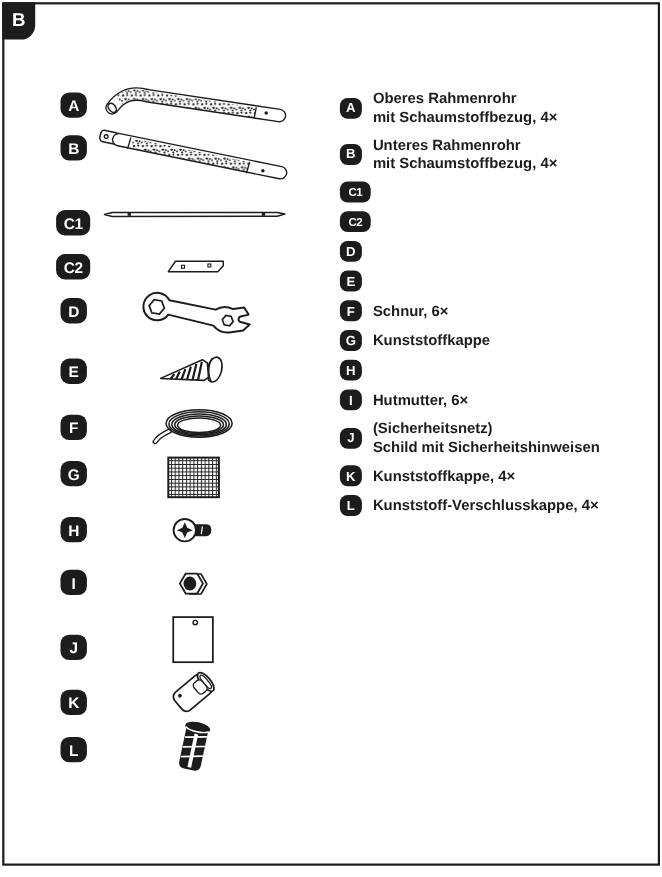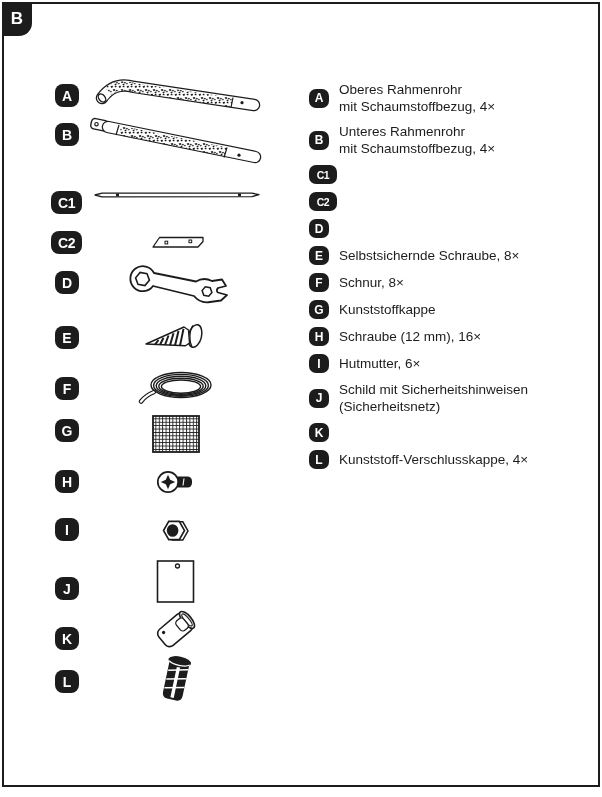--- a/index.html
+++ b/index.html
@@ -25,21 +25,21 @@
   .badge.lg { position:absolute; left:55px; width:24px; height:23px; border-radius:8px; font-size:14px; }
   .badge.lg.wide { left:51px; width:31px; letter-spacing:-0.5px; }
   .badge.sm { width:20px; height:19px; border-radius:7px; font-size:12px; flex:0 0 auto; }
   .badge.sm.wide { width:28px; font-size:10.5px; letter-spacing:-0.5px; }
   .part-icon { position:absolute; overflow:visible; }
   .legend {
     position:absolute; left:309px; top:81px; width:285px;
     display:flex; flex-direction:column; gap:8px;
   }
   .legend-row { display:flex; align-items:center; gap:10px; }
-  .legend-text { font-size:13.5px; line-height:17px; }
+  .legend-text { font-size:13.5px; line-height:17px;font-weight:bold; }
   .legend-line { display:block; }
 </style>
 </head>
 <body>
 
 <div class="page">
   <div class="frame"></div>
   <div class="section-tag">B</div>
 
   <div>
@@ -206,63 +206,60 @@
     <div class="legend-row">
       <span class="badge sm wide">C2</span>
     </div>
 
     <div class="legend-row">
       <span class="badge sm">D</span>
     </div>
 
     <div class="legend-row">
       <span class="badge sm">E</span>
-      <span class="legend-text">
-        <span class="legend-line">Selbstsichernde Schraube, 8×</span>
-      </span>
     </div>
 
     <div class="legend-row">
       <span class="badge sm">F</span>
       <span class="legend-text">
-        <span class="legend-line">Schnur, 8×</span>
+        <span class="legend-line">Schnur, 6×</span>
       </span>
     </div>
 
     <div class="legend-row">
       <span class="badge sm">G</span>
       <span class="legend-text">
         <span class="legend-line">Kunststoffkappe</span>
       </span>
     </div>
 
     <div class="legend-row">
       <span class="badge sm">H</span>
-      <span class="legend-text">
-        <span class="legend-line">Schraube (12 mm), 16×</span>
-      </span>
     </div>
 
     <div class="legend-row">
       <span class="badge sm">I</span>
       <span class="legend-text">
         <span class="legend-line">Hutmutter, 6×</span>
       </span>
     </div>
 
     <div class="legend-row">
       <span class="badge sm">J</span>
       <span class="legend-text">
+        <span class="legend-line">(Sicherheitsnetz)</span>
         <span class="legend-line">Schild mit Sicherheitshinweisen</span>
-        <span class="legend-line">(Sicherheitsnetz)</span>
       </span>
     </div>
 
     <div class="legend-row">
       <span class="badge sm">K</span>
+      <span class="legend-text">
+        <span class="legend-line">Kunststoffkappe, 4×</span>
+      </span>
     </div>
 
     <div class="legend-row">
       <span class="badge sm">L</span>
       <span class="legend-text">
         <span class="legend-line">Kunststoff-Verschlusskappe, 4×</span>
       </span>
     </div>
 
   </div>

